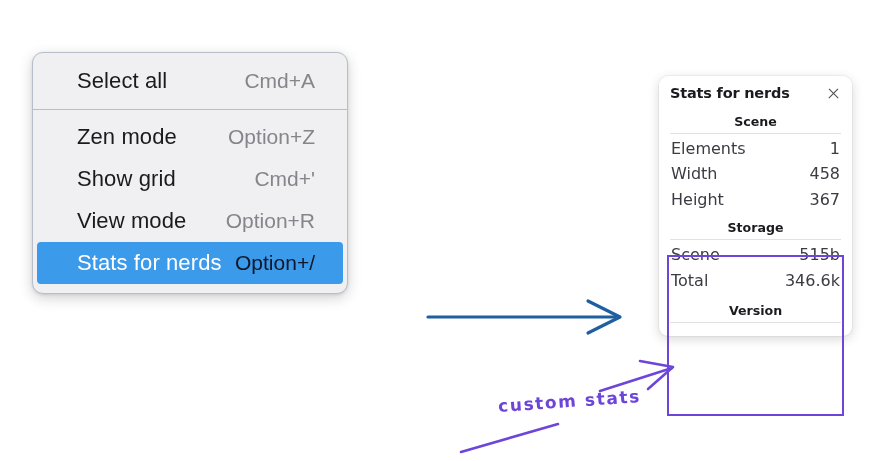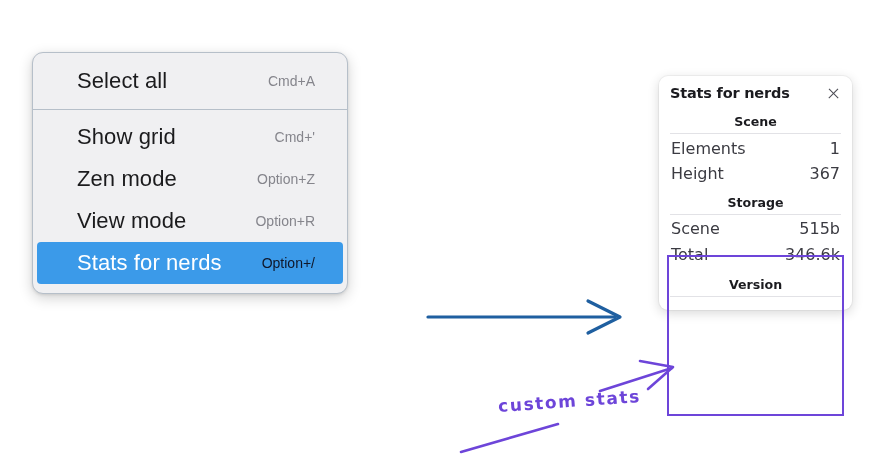--- a/index.html
+++ b/index.html
@@ -47,21 +47,21 @@
     margin: 0 4px;
     border-radius: 4px;
   }
   .menu-item .label {
     font-size: 22px;
     color: #1b1b1d;
     letter-spacing: 0.1px;
     white-space: nowrap;
   }
   .menu-item .shortcut {
-    font-size: 14px;
+    font-size: 21px;
     color: #85858c;
     white-space: nowrap;
   }
   .menu-item.selected {
     background: #3b9ae9;
   }
   .menu-item.selected .label { color: #ffffff; }
   .menu-item.selected .shortcut { color: #0f172a; }
 
   
@@ -178,26 +178,26 @@
     <div class="menu-item">
       <span class="label">Select all</span>
       <span class="shortcut">Cmd+A</span>
     </div>
   </div>
 
   <div class="menu-sep"></div>
 
   <div class="menu-group">
     <div class="menu-item">
+      <span class="label">Zen mode</span>
+      <span class="shortcut">Option+Z</span>
+    </div>
+    <div class="menu-item">
       <span class="label">Show grid</span>
       <span class="shortcut">Cmd+'</span>
-    </div>
-    <div class="menu-item">
-      <span class="label">Zen mode</span>
-      <span class="shortcut">Option+Z</span>
     </div>
     <div class="menu-item">
       <span class="label">View mode</span>
       <span class="shortcut">Option+R</span>
     </div>
     <div class="menu-item selected">
       <span class="label">Stats for nerds</span>
       <span class="shortcut">Option+/</span>
     </div>
   </div>
@@ -209,20 +209,24 @@
   <div class="panel-header">
     <span class="panel-title">Stats for nerds</span>
     <span class="close-icon"></span>
   </div>
 
   <div class="section-head">Scene</div>
   <div class="section-rule"></div>
   <div class="stat-row">
     <span class="k">Elements</span>
     <span class="v">1</span>
+  </div>
+  <div class="stat-row">
+    <span class="k">Width</span>
+    <span class="v">458</span>
   </div>
   <div class="stat-row">
     <span class="k">Height</span>
     <span class="v">367</span>
   </div>
 
   <div class="section-head" style="padding-top:7px;">Storage</div>
   <div class="section-rule"></div>
   <div class="stat-row">
     <span class="k">Scene</span>

